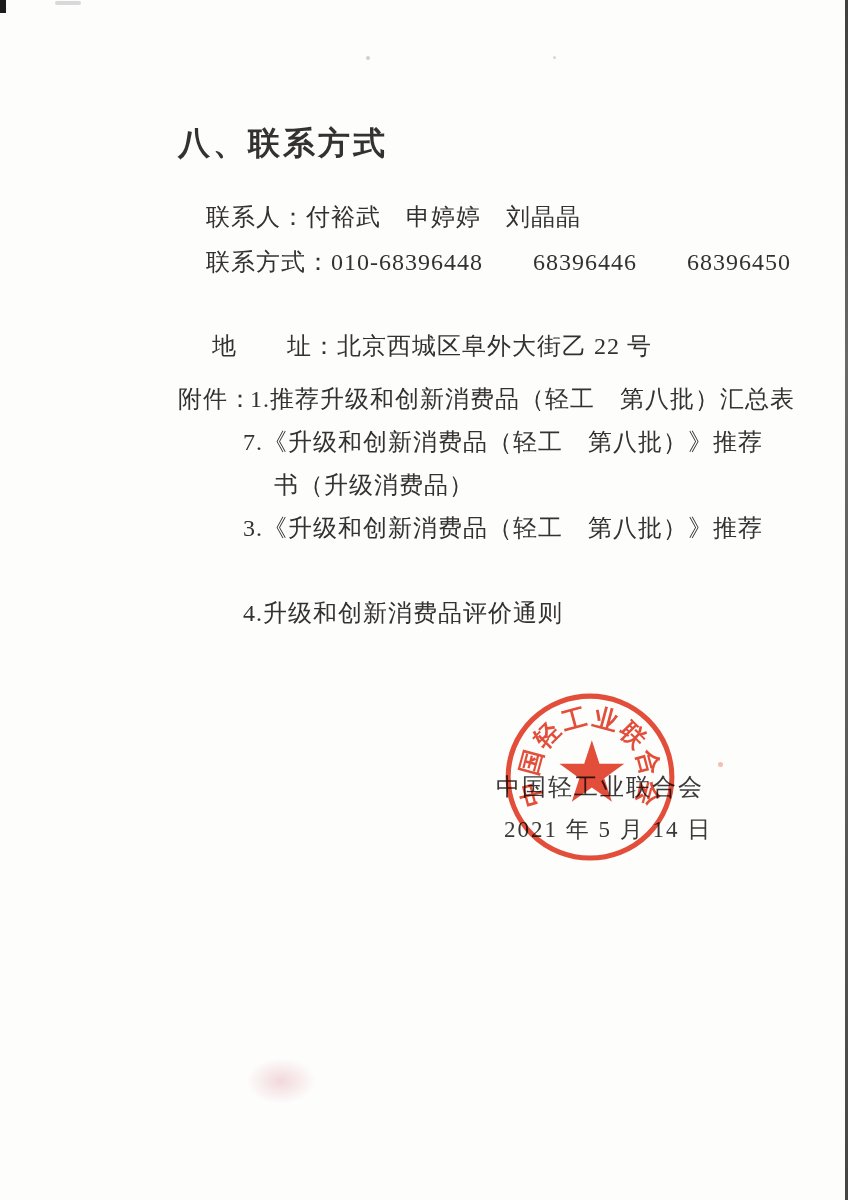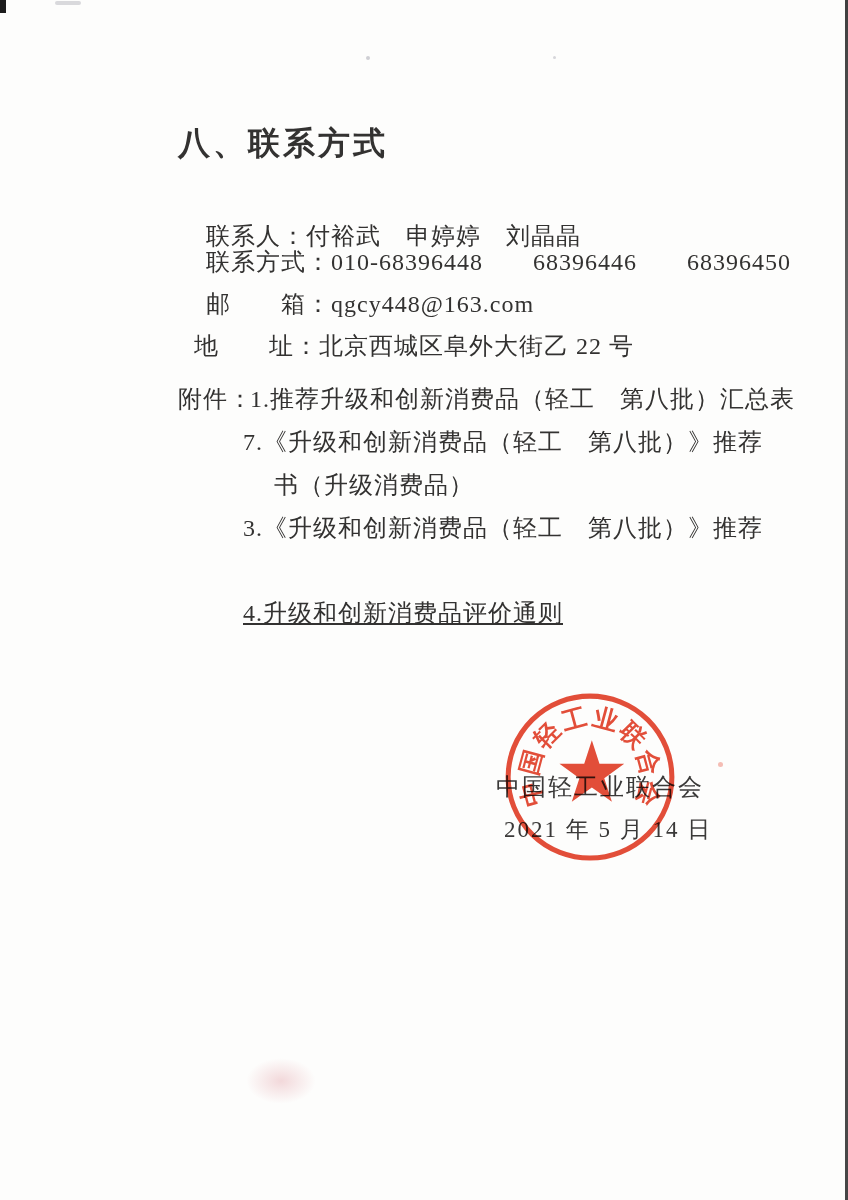--- a/index.html
+++ b/index.html
@@ -78,43 +78,40 @@
     background: radial-gradient(ellipse at center, rgba(214,120,130,0.28), rgba(214,120,130,0.0) 70%);
   }
 </style>
 </head>
 <body>
 
 <div class="page">
 
   <div class="line heading" style="left:178px; top:128px;">八、联系方式</div>
 
-  <div class="line" style="left:178px; top:191px;">
+  <div class="line" style="left:178px; top:172px;">
     <span class="label">联系人：</span><span class="value">付裕武　申婷婷　刘晶晶</span>
   </div>
 
   <div class="line" style="left:178px; top:217px;">
     <span class="label">联系方式：</span><span class="value">010-68396448　　68396446　　68396450</span>
   </div>
 
-  <div class="line" style="left:178px; top:259px;">
-    <span class="label">邮　　箱：</span><span class="value">qgcy448@163.com</span>
-  </div>
 
-  <div class="line" style="left:166px; top:301px;text-align:center;">
+  <div class="line" style="left:184px; top:301px;text-align:center;">
     <span class="label">地　　址：</span><span class="value">北京西城区阜外大街乙 22 号</span>
   </div>
 
   <div class="line" style="left:178px; top:384px;">附件：</div>
 
   <div class="line attach-item" style="left:250px; top:384px;">1.推荐升级和创新消费品（轻工　第八批）汇总表</div>
   <div class="line attach-item" style="left:243px; top:427px;">7.《升级和创新消费品（轻工　第八批）》推荐</div>
   <div class="line attach-item" style="left:274px; top:470px;text-align:right;">书（升级消费品）</div>
   <div class="line attach-item" style="left:243px; top:513px;">3.《升级和创新消费品（轻工　第八批）》推荐</div>
-  <div class="line attach-item" style="left:243px; top:598px;text-decoration:underline;">4.升级和创新消费品评价通则</div>
+  <div class="line attach-item" style="left:243px; top:598px;">4.升级和创新消费品评价通则</div>
 
   <div class="line sig" style="left:496px; top:772px; font-size:24px;">中国轻工业联合会</div>
   <div class="line sig" style="left:504px; top:815px; font-size:23px;">2021 年 5 月 14 日</div>
 
   <svg class="seal" viewBox="0 0 200 200">
     <g fill="#e2402a" stroke="none">
 
       <ellipse cx="100" cy="99" rx="89" ry="88" fill="none" stroke="#e2402a" stroke-width="5.5"></ellipse>
 
       <polygon transform="translate(102,96)" points="0,-37 8.3,-11.5 35.2,-11.4 13.5,4.4 21.8,29.9 0,14.2 -21.8,29.9 -13.5,4.4 -35.2,-11.4 -8.3,-11.5"></polygon>

